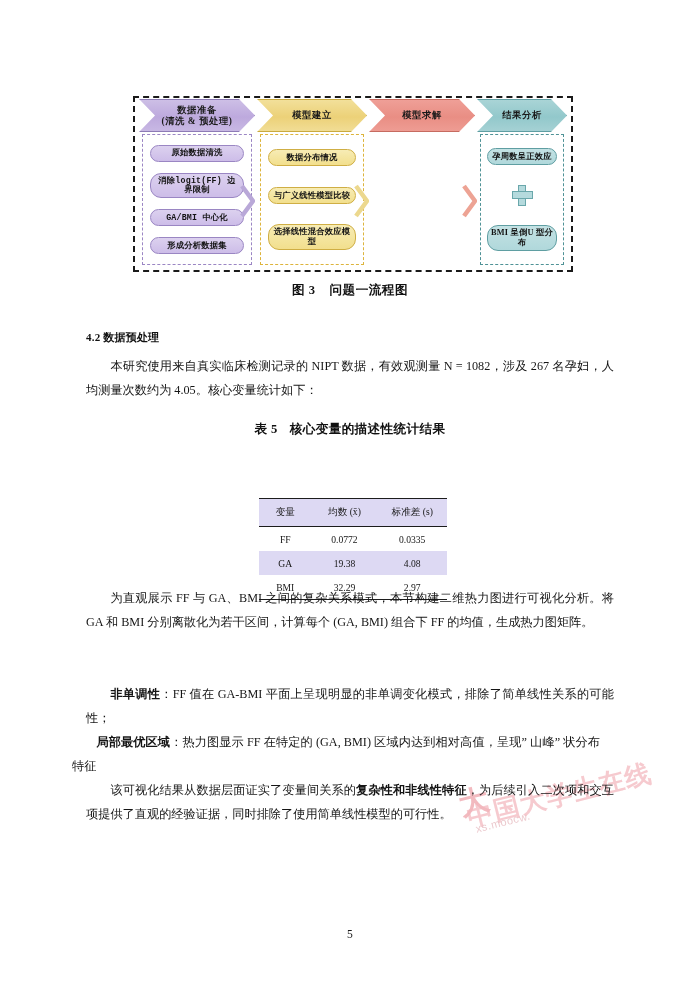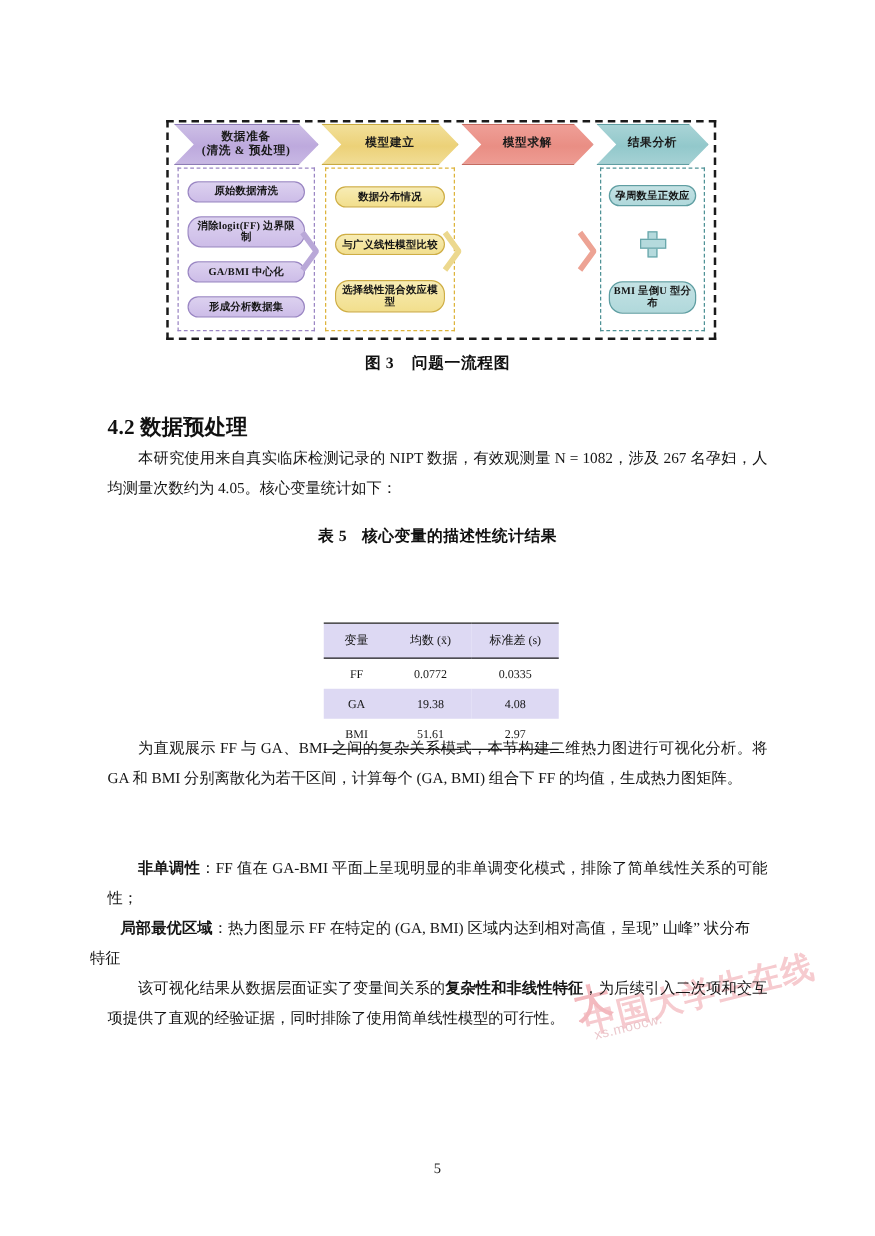--- a/index.html
+++ b/index.html
@@ -158,21 +158,21 @@
     text-align: center;
     font-family: "Liberation Serif", serif;
     font-weight: bold;
     font-size: 8.3px;
     line-height: 9.6px;
     color: #141414;
     padding: 2px 3px;
     box-sizing: border-box;
     letter-spacing: .2px;
   }
-  .node-1 { background: linear-gradient(180deg,#dcd1ef 0%, #cdbde8 100%); border: 1px solid #9a86c3; }
+  .node-1 { background: linear-gradient(180deg,#dcd1ef 0%, #cdbde8 100%); border: 1px solid #9a86c3; font-family: Liberation Mono, monospace; }
   .node-2 { background: linear-gradient(180deg,#f7ecb5 0%, #f2df8d 100%); border: 1px solid #cfae44; }
   .node-3 { background: linear-gradient(180deg,#f4b3aa 0%, #efa093 100%); border: 1px solid #d97c6c; }
   .node-4 { background: linear-gradient(180deg,#c4e2e4 0%, #b0d8db 100%); border: 1px solid #5f9ea2; }
 
   
   .connector {
     position: absolute;
     width: 15px;
     height: 34px;
     z-index: 5;
@@ -211,21 +211,21 @@
     z-index: 3;
   }
   .fig-caption .gap { display:inline-block; width: 14px; }
 
   .h2 {
     position: absolute;
     left: 86px;
     top: 330px;
     font-family: "Liberation Serif", serif;
     font-weight: bold;
-    font-size: 17px;
+    font-size: 11px;
     letter-spacing: .2px;
     z-index: 3;
   }
 
   .para {
     position: absolute;
     font-family: "Liberation Serif", serif;
     font-size: 12.2px;
     line-height: 24px;
     color: #151515;
@@ -398,21 +398,21 @@
         <td>0.0772</td>
         <td>0.0335</td>
       </tr>
       <tr class="alt">
         <td>GA</td>
         <td>19.38</td>
         <td>4.08</td>
       </tr>
       <tr>
         <td>BMI</td>
-        <td>51.61</td>
+        <td>32.29</td>
         <td>2.97</td>
       </tr>
     </tbody>
   </table>
 
   <div class="para p-heat indent">为直观展示 FF 与 GA、BMI 之间的复杂关系模式，本节构建二维热力图进行可视化分析。将 GA 和 BMI 分别离散化为若干区间，计算每个 (GA, BMI) 组合下 FF 的均值，生成热力图矩阵。</div>
 
 
   <div class="para p-mono indent">
     <b>非单调性</b><span>：FF 值在 GA-BMI 平面上呈现明显的非单调变化模式，排除了简单线性关系的可能性；</span>

